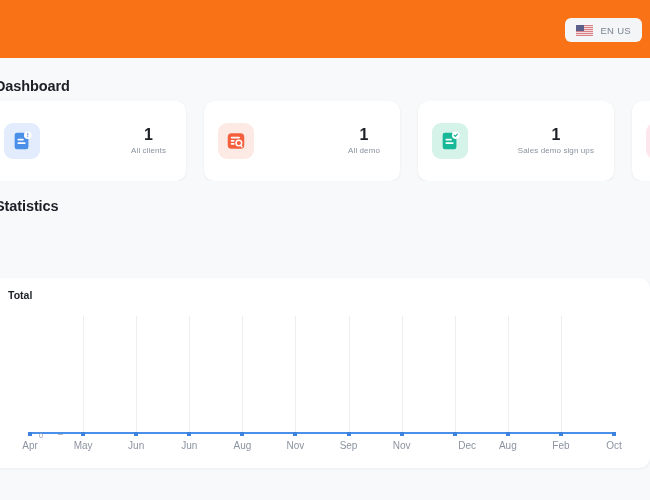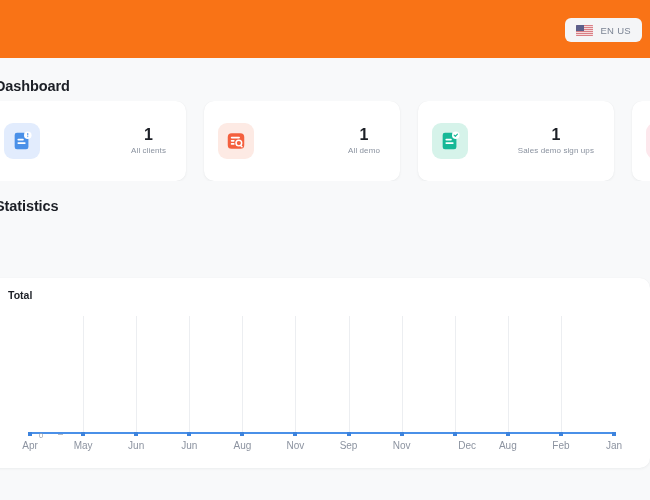--- a/index.html
+++ b/index.html
@@ -401,19 +401,19 @@
             <div class="x-label" style="left: 9.09091%;">May</div>
             <div class="x-label" style="left: 18.1818%;">Jun</div>
             <div class="x-label" style="left: 27.2727%;">Jun</div>
             <div class="x-label" style="left: 36.3636%;">Aug</div>
             <div class="x-label" style="left: 45.4545%;">Nov</div>
             <div class="x-label" style="left: 54.5455%;">Sep</div>
             <div class="x-label" style="left: 63.6364%;">Nov</div>
             <div class="x-label" style="left: 72.7273%; padding-left: 25px;">Dec</div>
             <div class="x-label" style="left: 81.8182%;">Aug</div>
             <div class="x-label" style="left: 90.9091%;">Feb</div>
-            <div class="x-label" style="left: 100%;">Jan</div>
+            <div class="x-label" style="left: 100%;">Oct</div>
           </div>
       </div>
     </div>
 
   </div>
 </div>
 
 </body></html>

